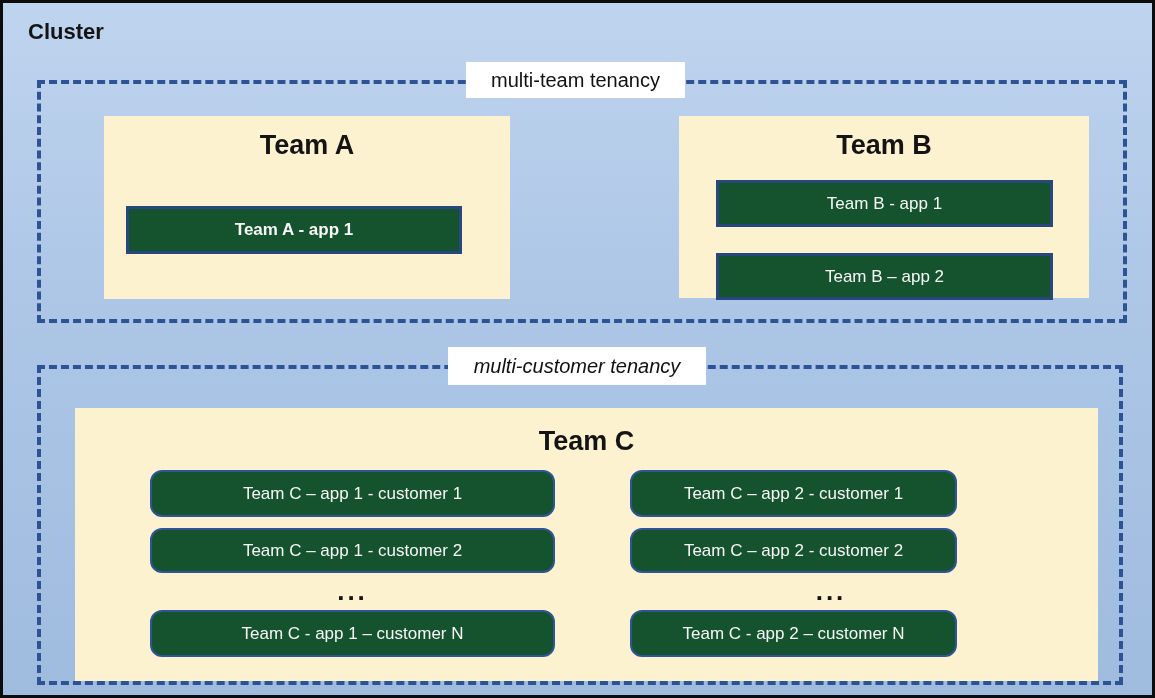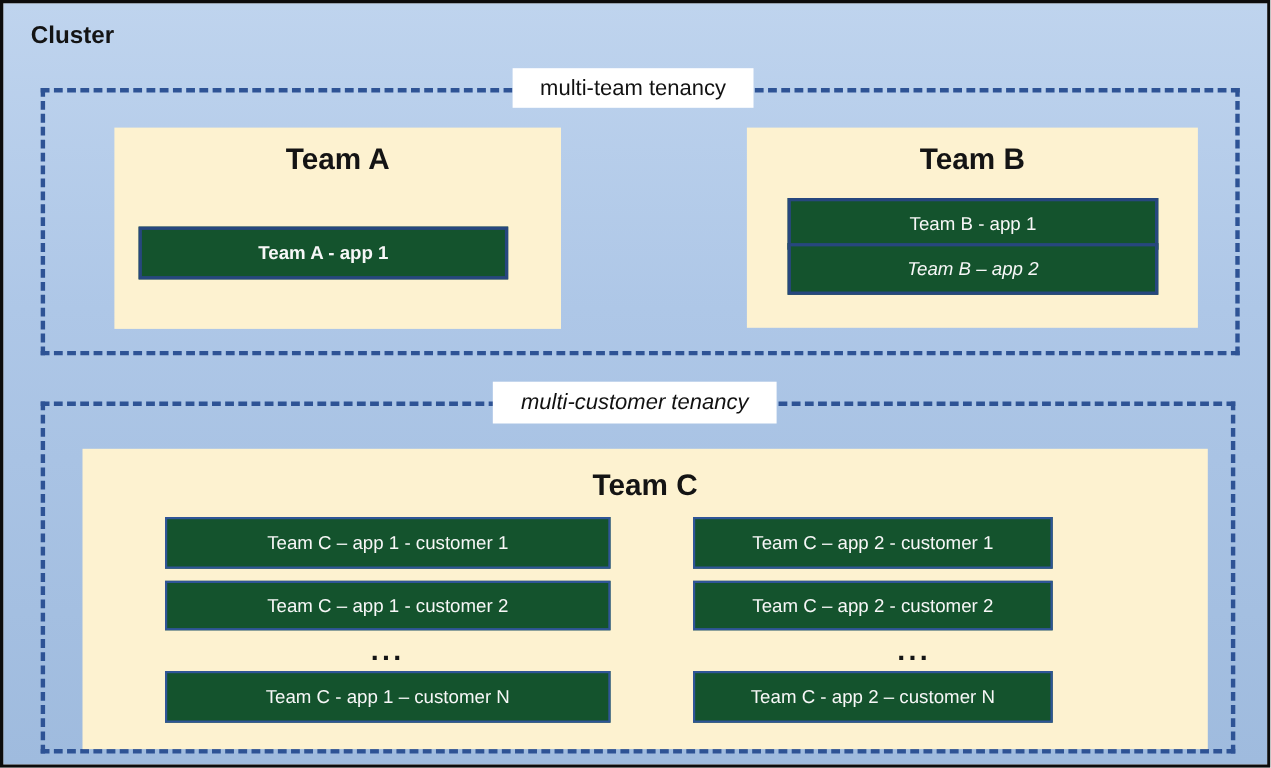--- a/index.html
+++ b/index.html
@@ -68,22 +68,22 @@
     border: 3px solid #27477e;
     color: #f7f7f7;
     font-size: 17px;
     display: flex;
     align-items: center;
     justify-content: center;
     white-space: nowrap;
   }
   .team-a .app-1 { left: 22px; top: 90px;  width: 336px; height: 48px; font-weight: bold; }
   .team-b .app-1 { left: 37px; top: 64px;  width: 337px; height: 47px; }
-  .team-b .app-2 { left: 37px; top: 105px; width: 337px; height: 47px; font-style: italic; }
-  .team-c .app-box { border-width: 2px; border-color: #2f5597; }
+  .team-b .app-2 { left: 37px; top: 137px; width: 337px; height: 47px; }
+  .team-c .app-box { border-width: 2px; border-color: #2f5597; border-radius: 12px; }
   .team-c .col-1 { left: 75px;  width: 405px; }
   .team-c .col-2 { left: 555px; width: 327px; }
   .team-c .row-1 { top: 62px;  height: 47px; }
   .team-c .row-2 { top: 120px; height: 45px; }
   .team-c .row-n { top: 202px; height: 47px; }
   .ellipsis {
     position: absolute;
     top: 166px;
     height: 34px;
     display: flex;

